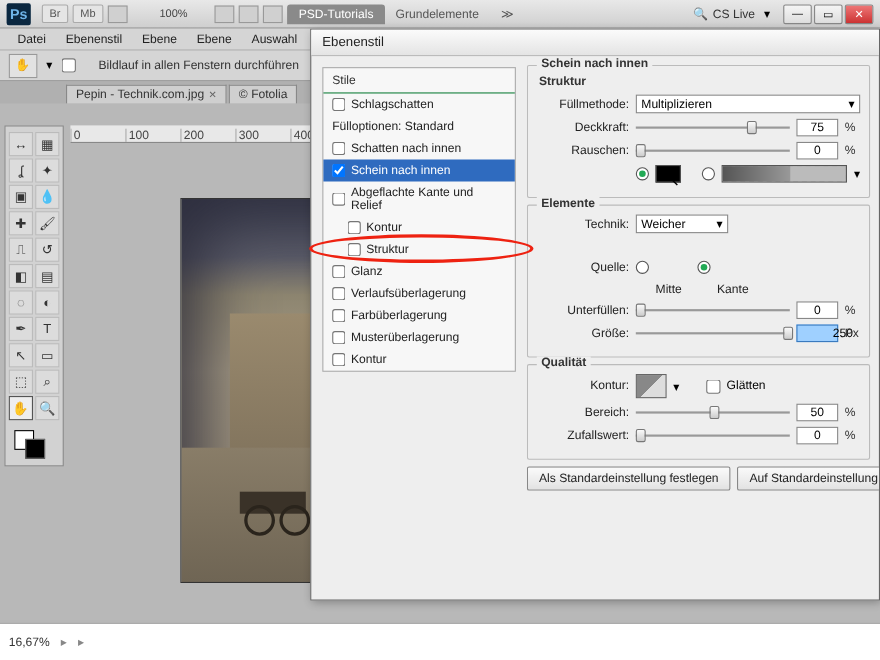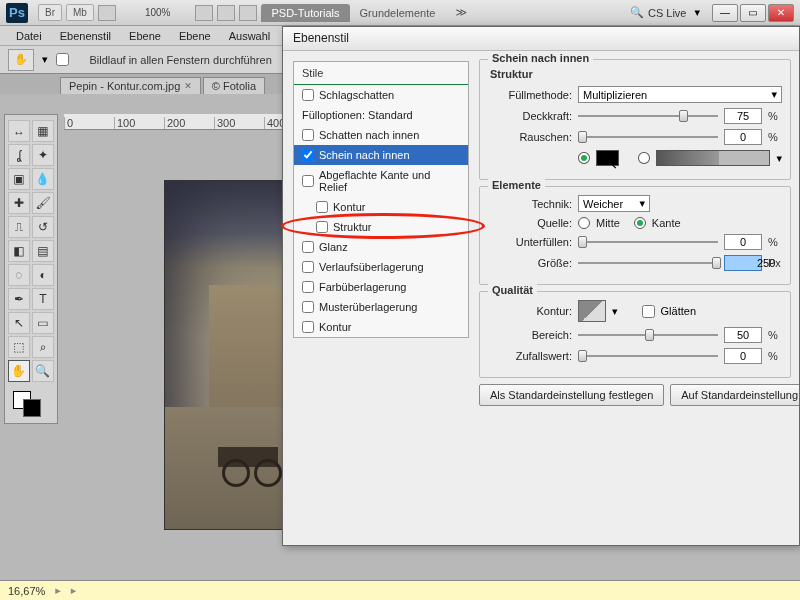--- a/index.html
+++ b/index.html
@@ -33,21 +33,21 @@
 .swatch-fg { width: 18px; height: 18px; background: #fff; border: 1px solid #000; position: absolute; left: 6px; top: 2px; }
 .swatch-bg { width: 18px; height: 18px; background: #000; border: 1px solid #666; position: absolute; left: 16px; top: 10px; }
 .canvas-area { position: absolute; left: 64px; top: 130px; right: 0; bottom: 24px; background: #b8b8b8; }
 .photo { position: absolute; left: 100px; top: 50px; width: 440px; height: 350px; background: linear-gradient(180deg, #4a4d5e 0%, #5c5d6a 15%, #8d8570 25%, #a59a84 45%, #968a75 100%); border: 1px solid #333; box-shadow: inset 0 0 60px 20px rgba(40,40,55,0.85); overflow: hidden; }
 .building { position: absolute; left: 10%; top: 30%; width: 70%; height: 50%; background: linear-gradient(#9a8a6e,#7a6d58); }
 .ground { position: absolute; left: 0; bottom: 0; width: 100%; height: 35%; background: linear-gradient(#897d68,#6f6554); }
 .cart { position: absolute; left: 12%; bottom: 12%; width: 90px; height: 60px; }
 .cart-body { position: absolute; left: 0; top: 20px; width: 60px; height: 20px; background: #3a3228; }
 .wheel { position: absolute; width: 28px; height: 28px; border: 3px solid #2a241c; border-radius: 50%; bottom: 0; }
 .wheel.w1 { left: 4px; } .wheel.w2 { left: 36px; }
-.statusbar { position: absolute; left: 0; bottom: 0; right: 0; height: 20px; background: #fef9c3; border-top: 1px solid #888; display: flex; align-items: center; padding: 0 8px; gap: 10px; font-size: 10px; color: #333; }
+.statusbar { position: absolute; left: 0; bottom: 0; right: 0; height: 34px; background: #ffffff; border-top: 1px solid #888; display: flex; align-items: center; padding: 0 8px; gap: 10px; font-size: 10px; color: #333; }
 .dialog { position: absolute; left: 282px; top: 26px; width: 518px; height: 520px; background: #eee; border: 1px solid #666; box-shadow: 2px 2px 8px rgba(0,0,0,0.3); }
 .dlg-title { height: 24px; background: linear-gradient(#fbfbfb,#e4e4e4); border-bottom: 1px solid #bbb; padding: 4px 10px; font-size: 12px; color: #222; }
 .dlg-body { display: flex; height: calc(100% - 24px); }
 .dlg-left { width: 196px; padding: 10px; }
 .styles-box { border: 1px solid #aaa; background: #f7f7f7; }
 .styles-head { padding: 5px 8px; border-bottom: 1px solid #15803d; color: #333; }
 .style-item { padding: 4px 8px 4px 8px; display: flex; align-items: center; gap: 5px; color: #222; }
 .style-item.indent { padding-left: 22px; }
 .style-item.sel { background: #2f6bbf; color: #fff; }
 .style-item input[type=checkbox] { width: 12px; height: 12px; }
@@ -61,21 +61,21 @@
 .slider { flex: 1; height: 14px; position: relative; }
 .slider-track { position: absolute; top: 6px; left: 0; right: 0; height: 2px; background: #999; }
 .slider-thumb { position: absolute; top: 1px; width: 9px; height: 12px; background: linear-gradient(#fafafa,#ccc); border: 1px solid #777; border-radius: 2px; }
 .numbox { width: 38px; border: 1px solid #888; background: #fff; text-align: center; padding: 1px 2px; }
 .numbox.hl { background: #9fd0ff; border-color: #3a7abf; padding-left: 32px; }
 .unit { width: 14px; color: #333; }
 .color-swatch { width: 24px; height: 16px; border: 1px solid #555; }
 .gradient-swatch { width: 120px; height: 16px; border: 1px solid #555; background: linear-gradient(90deg, #555 0%, #999 55%, #bbb 55%, #bbb 57%), repeating-conic-gradient(#ccc 0 25%, #fff 0 50%) 0 0/8px 8px; }
 .radio { width: 12px; height: 12px; border: 1px solid #555; border-radius: 50%; display: inline-flex; align-items: center; justify-content: center; background: #fff; }
 .radio.on::after { content: ""; width: 6px; height: 6px; background: #2a5; border-radius: 50%; }
-.radiolbl { margin-right: 8px; color: #222; }
+.radiolbl { margin-right: 8px; color: #222; margin-top: 40px; }
 .contour-swatch { width: 28px; height: 22px; border: 1px solid #666; background: linear-gradient(135deg, #888 0 50%, #ddd 50% 100%); }
 .btn { border: 1px solid #888; background: linear-gradient(#fafafa,#e2e2e2); padding: 4px 10px; border-radius: 2px; color: #222; white-space: nowrap; }
 .btn-row { display: flex; gap: 6px; margin-top: 4px; }
 .highlight-oval { position: absolute; left: 281px; top: 213px; width: 204px; height: 26px; border: 3px solid #e21; border-radius: 50%; pointer-events: none; z-index: 50; }
 .cursor { position: absolute; left: 605px; top: 154px; font-size: 16px; z-index: 60; color: #000; pointer-events: none; }
 </style>
 </head>
 <body>
 
 <div class="titlebar">
@@ -113,21 +113,21 @@
   <div class="tool-icon">✋</div>
   <span>▾</span>
   <label class="checkbox-label">
     <input type="checkbox" style="">
     <span>Bildlauf in allen Fenstern durchführen</span>
   </label>
 </div>
 
 <div class="doctabs">
   <div class="doctab">
-      <span>Pepin - Kontur.com.jpg</span>
+      <span>Pepin - Technik.com.jpg</span>
       <span class="x">✕</span>
     </div>
   <div class="doctab">
       <span>© Fotolia</span>
     </div>
 </div>
 
 <div class="ruler-h">
   <span>0</span>
     <span>100</span>
@@ -296,21 +296,21 @@
           <span class="radio"></span>
           <div class="gradient-swatch"></div>
           <span>▾</span>
         </div>
       </div>
 
       <div class="group">
         <div class="group-title">Elemente</div>
         <div class="row">
           <label>Technik:</label>
-          <div class="dropdown" style="width:72px">
+          <div class="dropdown" style="width:84px">
               <span>Weicher</span>
               <span>▾</span>
             </div>
         </div>
         <div class="row">
           <label>Quelle:</label>
           <span class="radio"></span>
             <span class="radiolbl">Mitte</span>
           <span class="radio on"></span>
             <span class="radiolbl">Kante</span>

